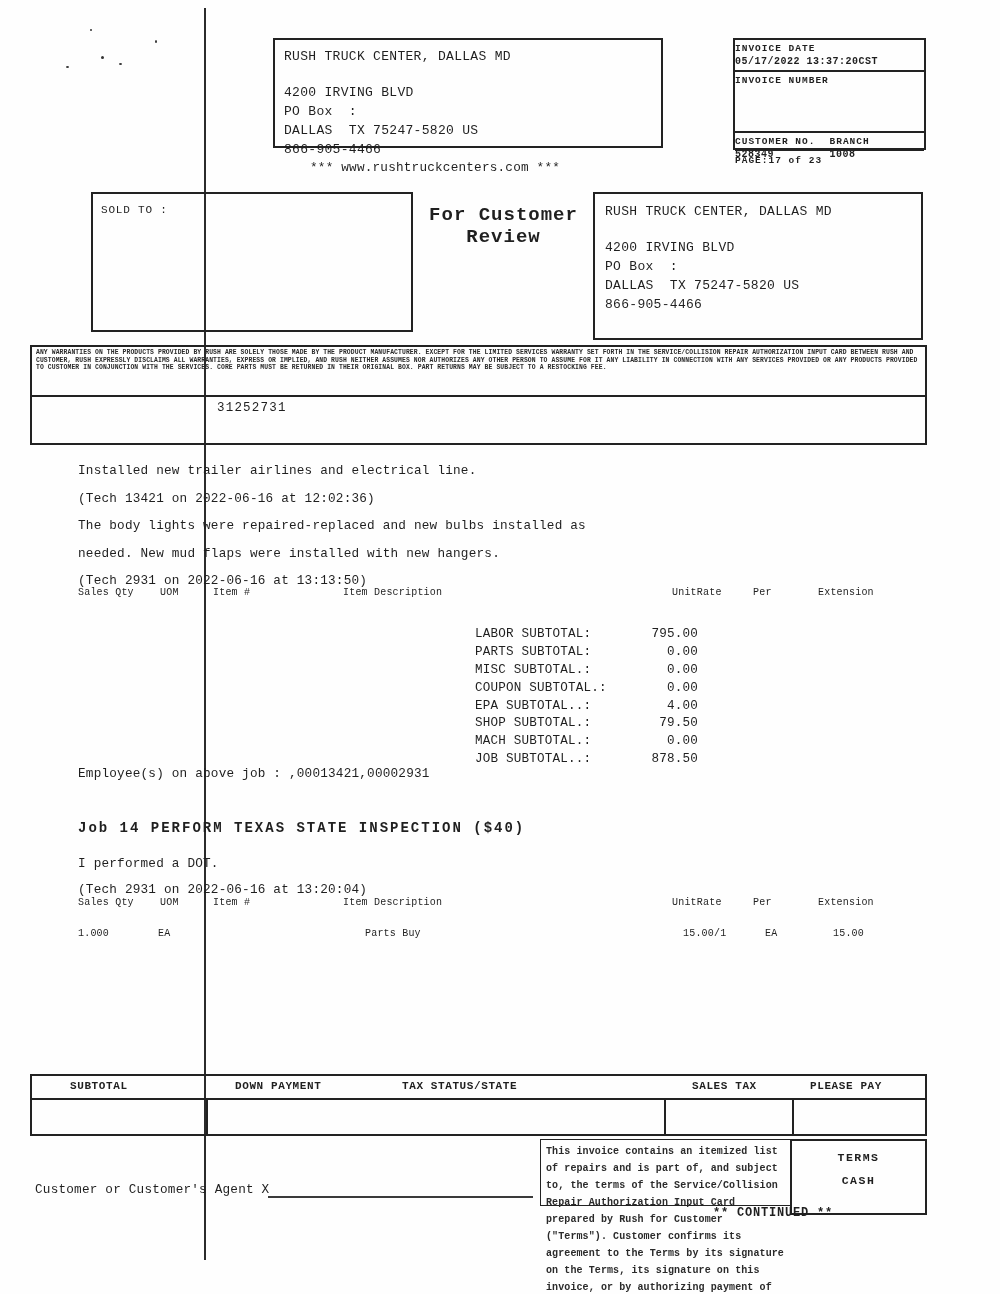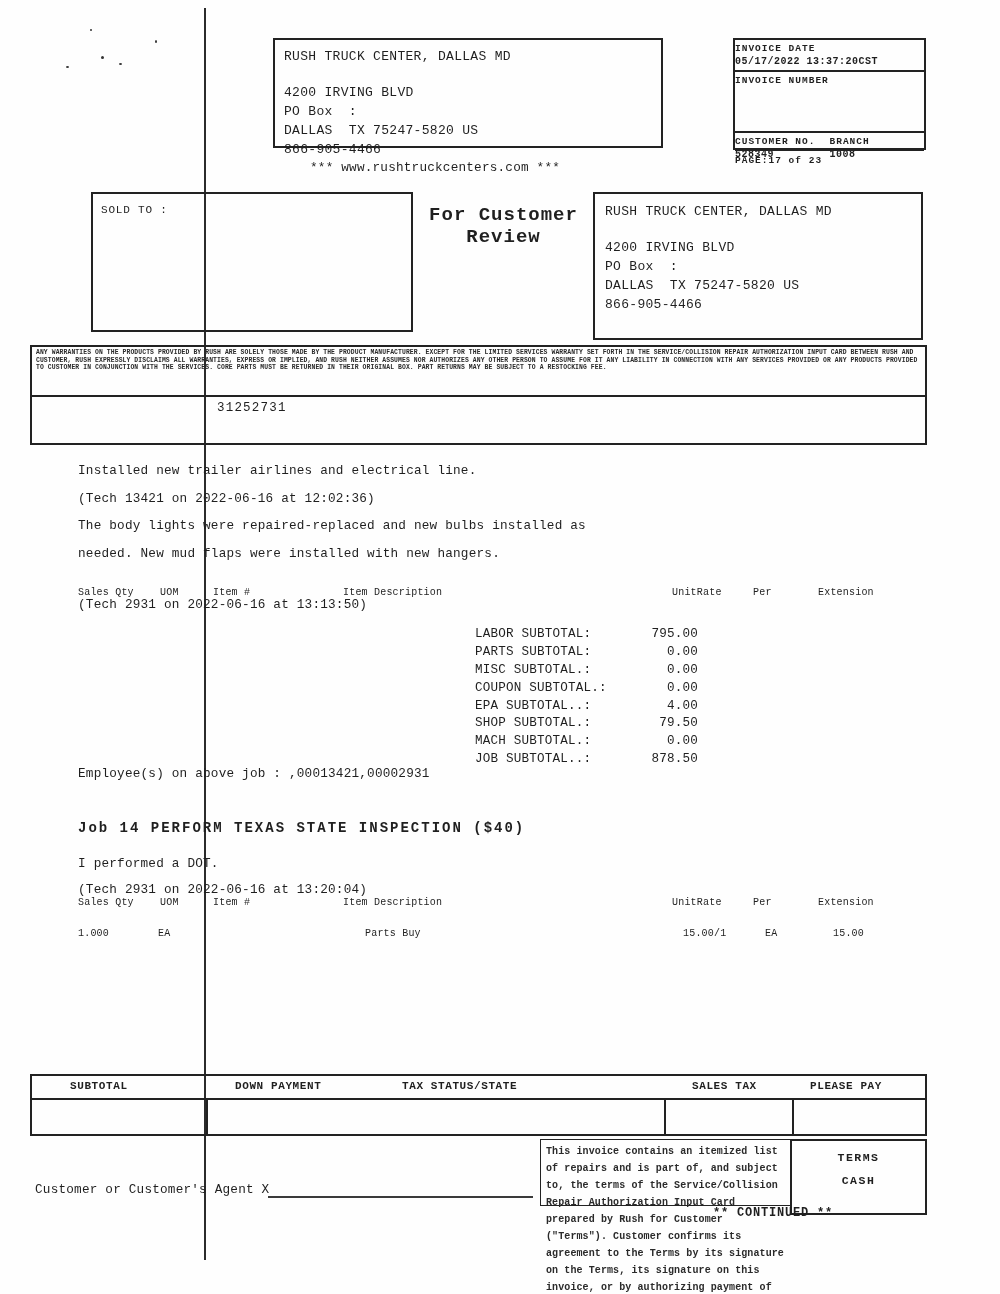--- a/index.html
+++ b/index.html
@@ -111,21 +111,21 @@
     <div class="disc-text">ANY WARRANTIES ON THE PRODUCTS PROVIDED BY RUSH ARE SOLELY THOSE MADE BY THE PRODUCT MANUFACTURER.  EXCEPT FOR THE LIMITED SERVICES WARRANTY SET FORTH IN THE SERVICE/COLLISION REPAIR AUTHORIZATION INPUT CARD BETWEEN RUSH AND CUSTOMER, RUSH EXPRESSLY DISCLAIMS ALL WARRANTIES, EXPRESS OR IMPLIED, AND RUSH NEITHER ASSUMES NOR AUTHORIZES ANY OTHER PERSON TO ASSUME FOR IT ANY LIABILITY IN CONNECTION WITH ANY SERVICES PROVIDED OR ANY PRODUCTS PROVIDED TO CUSTOMER IN CONJUNCTION WITH THE SERVICES. CORE PARTS MUST BE RETURNED IN THEIR ORIGINAL BOX. PART RETURNS MAY BE SUBJECT TO A RESTOCKING FEE.</div>
     <div class="order-val">
       <span style="left:185px;">31252731</span>
     </div>
   </div>
 
   <div class="abs mline" style="left:78px;top:463px;">Installed new trailer airlines and electrical line.</div>
   <div class="abs mline" style="left:78px;top:491px;">(Tech 13421 on 2022-06-16 at 12:02:36)</div>
   <div class="abs mline" style="left:78px;top:518px;">The body lights were repaired-replaced and new bulbs installed as</div>
   <div class="abs mline" style="left:78px;top:546px;">needed. New mud flaps were installed with new hangers.</div>
-  <div class="abs mline" style="left:78px;top:573px;margin-top:24px;">(Tech 2931 on 2022-06-16 at 13:13:50)</div>
+  <div class="abs mline" style="left:78px;top:573px;">(Tech 2931 on 2022-06-16 at 13:13:50)</div>
 
   <div class="abs colrow" style="left:0;top:587px;width:1000px;height:16px;">
     <span style="left:78px;">Sales Qty</span>
     <span style="left:160px;">UOM</span>
     <span style="left:213px;">Item #</span>
     <span style="left:343px;">Item Description</span>
     <span style="left:672px;">UnitRate</span>
     <span style="left:753px;">Per</span>
     <span style="left:818px;">Extension</span>
   </div>

